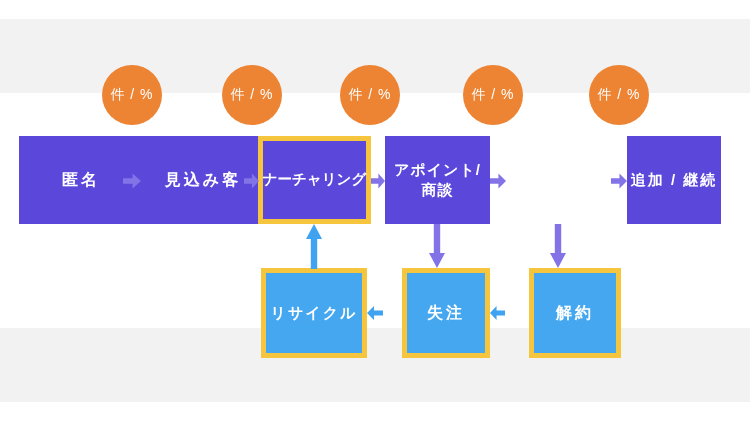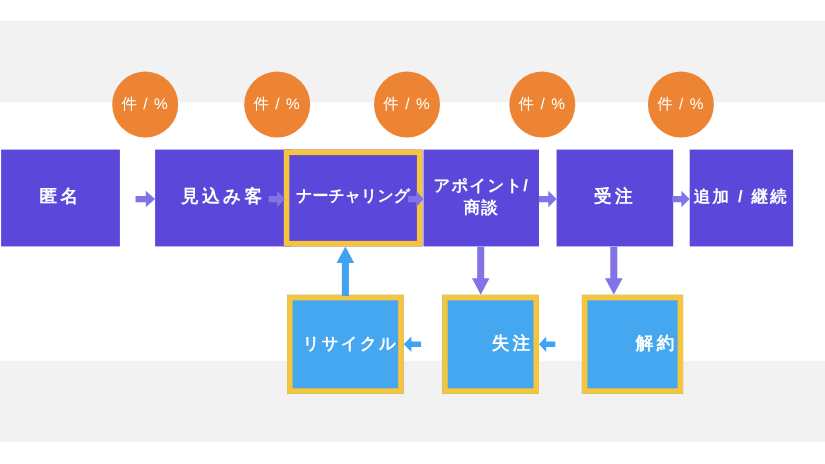--- a/index.html
+++ b/index.html
@@ -26,21 +26,21 @@
     position:absolute;top:136px;height:88px;box-sizing:border-box;
     background:var(--stage-purple,#5b48db);
     display:flex;flex-direction:column;align-items:center;justify-content:center;
     color:var(--text-white,#fff);text-align:center;
   }
   .highlight{border:5px solid var(--highlight-yellow,#f5c53d);}
   .sub{
     position:absolute;top:268px;height:90px;box-sizing:border-box;
     background:var(--stage-blue,#45a7ef);
     border:5px solid var(--highlight-yellow,#f5c53d);
-    display:flex;align-items:center;justify-content:flex-end;
+    display:flex;align-items:center;justify-content:center;
     color:var(--text-white,#fff);text-align:center;
   }
   .lbl{font-size:16px;font-weight:700;letter-spacing:3px;white-space:nowrap;line-height:1.35;}
   .lbl-tight{font-size:14.5px;letter-spacing:0;}
   .lbl-two{font-size:15px;letter-spacing:1px;text-align:right;}
   .lbl-sub{font-size:15px;letter-spacing:2px;}
   .arrow{position:absolute;display:block;}
   .fill-purple{fill:var(--arrow-purple,#8273e6);}
   .fill-blue{fill:var(--arrow-blue,#3fa3f2);}
 </style>
@@ -61,35 +61,32 @@
   <div class="badge" style="left:340px">
     <span>件 / %</span>
   </div>
   <div class="badge" style="left:463px">
     <span>件 / %</span>
   </div>
   <div class="badge" style="left:589px">
     <span>件 / %</span>
   </div>
 
-  <div class="stage" style="left:1px;width:108px">
+  <div class="stage" style="left:19px;width:124px">
     <span class="lbl">匿名</span>
   </div>
   <div class="stage" style="left:141px;width:124px">
     <span class="lbl">見込み客</span>
   </div>
-  <div class="stage highlight" style="left:258px;width:126px">
+  <div class="stage highlight" style="left:258px;width:113px">
     <span class="lbl lbl-tight">ナーチャリング</span>
   </div>
   <div class="stage" style="left:385px;width:105px">
     <span class="lbl lbl-two">アポイント/</span>
     <span class="lbl lbl-two">商談</span>
-  </div>
-  <div class="stage" style="left:506px;width:106px">
-    <span class="lbl">受注</span>
   </div>
   <div class="stage" style="left:627px;width:94px">
     <span class="lbl" style="font-size:15px;letter-spacing:2px">追加 / 継続</span>
   </div>
 
   <svg class="arrow" style="left:123px;top:171px" width="18" height="20" viewBox="0 0 18 20">
       <path class="fill-purple" d="M0 7.2 H9.5 V2.5 L18 10 L9.5 17.5 V12.8 H0 Z"></path>
     </svg>
   <svg class="arrow" style="left:244px;top:171px" width="15" height="20" viewBox="0 0 18 20" preserveAspectRatio="none">
       <path class="fill-purple" d="M0 7.2 H9.5 V2.5 L18 10 L9.5 17.5 V12.8 H0 Z"></path>

